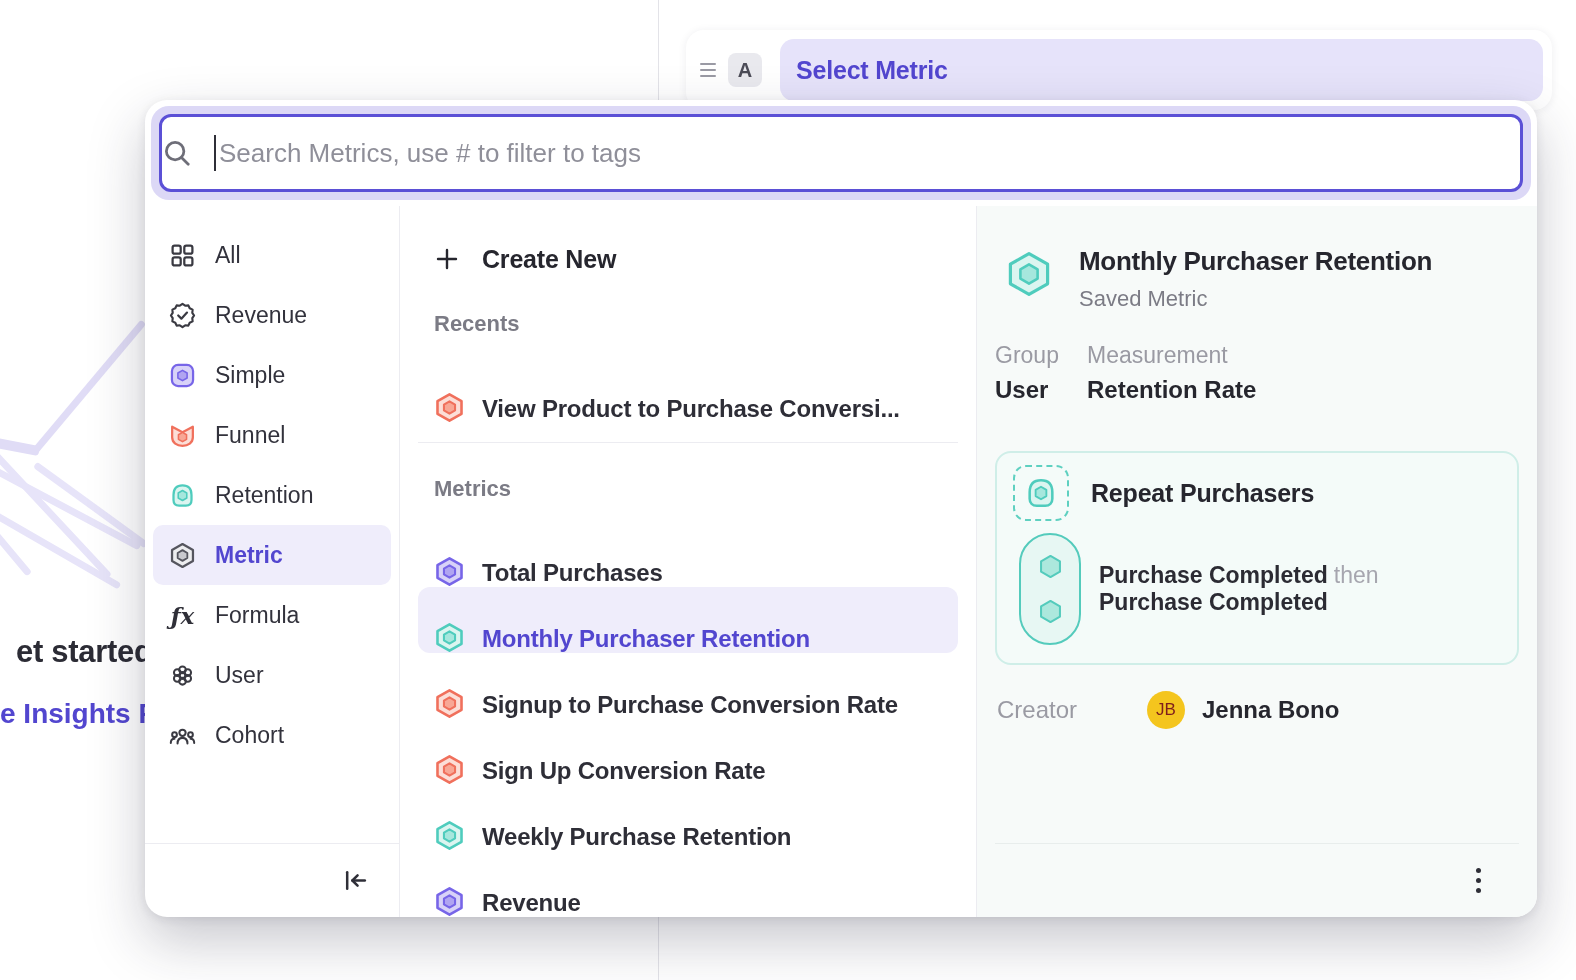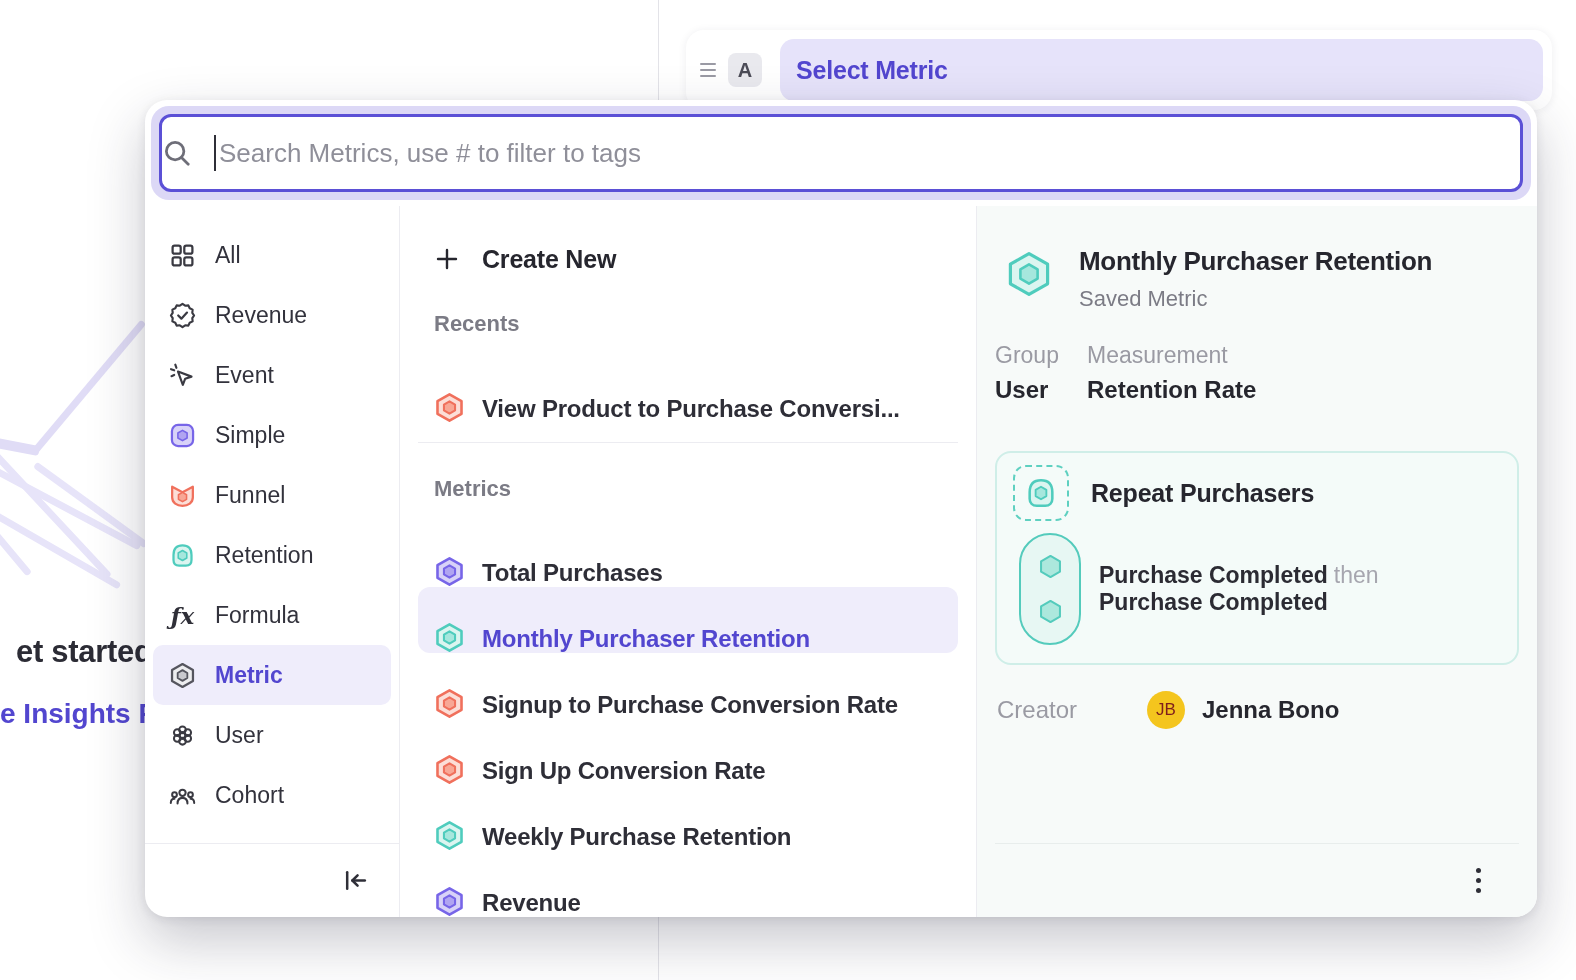--- a/index.html
+++ b/index.html
@@ -204,31 +204,20 @@
       <div class="side-item">
         <span class="icn">
           <svg width="27" height="27" viewBox="0 0 24 24">
             <path d="M12 2.6 14.4 4.2 17.2 3.9 18.4 6.5 21 7.7 20.7 10.5 22.3 12.9 20.7 15.3 21 18.1 18.4 19.3 17.2 21.9 14.4 21.6 12 23.2 9.6 21.6 6.8 21.9 5.6 19.3 3 18.1 3.3 15.3 1.7 12.9 3.3 10.5 3 7.7 5.6 6.5 6.8 3.9 9.6 4.2 Z" transform="translate(0,-0.9)" fill="none" stroke="#3a3a42" stroke-width="1.9" stroke-linejoin="round"></path>
             <polyline points="8.2,12 11,14.8 16,9.4" fill="none" stroke="#3a3a42" stroke-width="2" stroke-linecap="round" stroke-linejoin="round"></polyline>
           </svg>
         </span>
         <span class="lbl">Revenue</span>
       </div>
 
-      <div class="side-item">
-        <span class="icn">
-          <svg width="27" height="27" viewBox="0 0 24 24">
-            <path d="M8 8.5 L20 13 L14.4 14.8 L12.3 20.3 Z" fill="none" stroke="#3a3a42" stroke-width="1.9" stroke-linejoin="round"></path>
-            <line x1="5.6" y1="2.4" x2="6.6" y2="5.2" stroke="#3a3a42" stroke-width="1.9" stroke-linecap="round"></line>
-            <line x1="1.8" y1="6.4" x2="4.6" y2="7.4" stroke="#3a3a42" stroke-width="1.9" stroke-linecap="round"></line>
-            <line x1="2.2" y1="12.6" x2="4.6" y2="11.5" stroke="#3a3a42" stroke-width="1.9" stroke-linecap="round"></line>
-          </svg>
-        </span>
-        <span class="lbl">Event</span>
-      </div>
 
       <div class="side-item">
         <span class="icn c-purple">
           <svg width="27" height="27" viewBox="0 0 24 24">
             <rect x="2.6" y="2.6" width="18.8" height="18.8" rx="5.5" fill="var(--lt)" stroke="var(--stk)" stroke-width="2"></rect>
             <polygon points="12,7.4 16.1,9.8 16.1,14.2 12,16.6 7.9,14.2 7.9,9.8" fill="var(--md)" stroke="var(--stk)" stroke-width="1.4" stroke-linejoin="round"></polygon>
           </svg>
         </span>
         <span class="lbl">Simple</span>
       </div>
@@ -246,33 +235,33 @@
       <div class="side-item">
         <span class="icn c-teal">
           <svg width="27" height="27" viewBox="0 0 24 24">
             <path d="M4 11.5 C4 5.5 7 3 12 3 C17 3 20 5.5 20 11.5 L20 16 C20 19.2 18 21 15 21 L9 21 C6 21 4 19.2 4 16 Z" fill="var(--lt)" stroke="var(--stk)" stroke-width="2" stroke-linejoin="round"></path>
             <polygon points="12,7.6 15.8,9.8 15.8,14.2 12,16.4 8.2,14.2 8.2,9.8" fill="var(--md)" stroke="var(--stk)" stroke-width="1.4" stroke-linejoin="round"></polygon>
           </svg>
         </span>
         <span class="lbl">Retention</span>
       </div>
 
+      <div class="side-item sel">
+        <span class="icn c-gray">
+          <svg width="27" height="27" viewBox="0 0 24 24">
+            <polygon points="12,1.8 21.3,7.1 21.3,16.9 12,22.2 2.7,16.9 2.7,7.1" fill="var(--lt)" stroke="var(--stk)" stroke-width="2" stroke-linejoin="round"></polygon>
+            <polygon points="12,7.2 16.3,9.7 16.3,14.3 12,16.8 7.7,14.3 7.7,9.7" fill="var(--md)" stroke="var(--stk)" stroke-width="1.6" stroke-linejoin="round"></polygon>
+          </svg>
+        </span>
+        <span class="lbl">Metric</span>
+      </div>
+
       <div class="side-item">
         <span class="icn" style="font-family:'DejaVu Serif',serif; font-style:italic; font-weight:600; font-size:23px; color:#2f2f38;">ƒx</span>
         <span class="lbl">Formula</span>
-      </div>
-
-      <div class="side-item sel">
-        <span class="icn c-gray">
-          <svg width="27" height="27" viewBox="0 0 24 24">
-            <polygon points="12,1.8 21.3,7.1 21.3,16.9 12,22.2 2.7,16.9 2.7,7.1" fill="var(--lt)" stroke="var(--stk)" stroke-width="2" stroke-linejoin="round"></polygon>
-            <polygon points="12,7.2 16.3,9.7 16.3,14.3 12,16.8 7.7,14.3 7.7,9.7" fill="var(--md)" stroke="var(--stk)" stroke-width="1.6" stroke-linejoin="round"></polygon>
-          </svg>
-        </span>
-        <span class="lbl">Metric</span>
       </div>
 
       <div class="side-item">
         <span class="icn">
           <svg width="27" height="27" viewBox="0 0 24 24">
             <g fill="none" stroke="#3a3a42" stroke-width="1.8">
               <circle cx="12" cy="6.9" r="3"></circle>
                 <circle cx="7.4" cy="9.4" r="3"></circle>
                 <circle cx="16.6" cy="9.4" r="3"></circle>
               <circle cx="7.4" cy="14.6" r="3"></circle>

